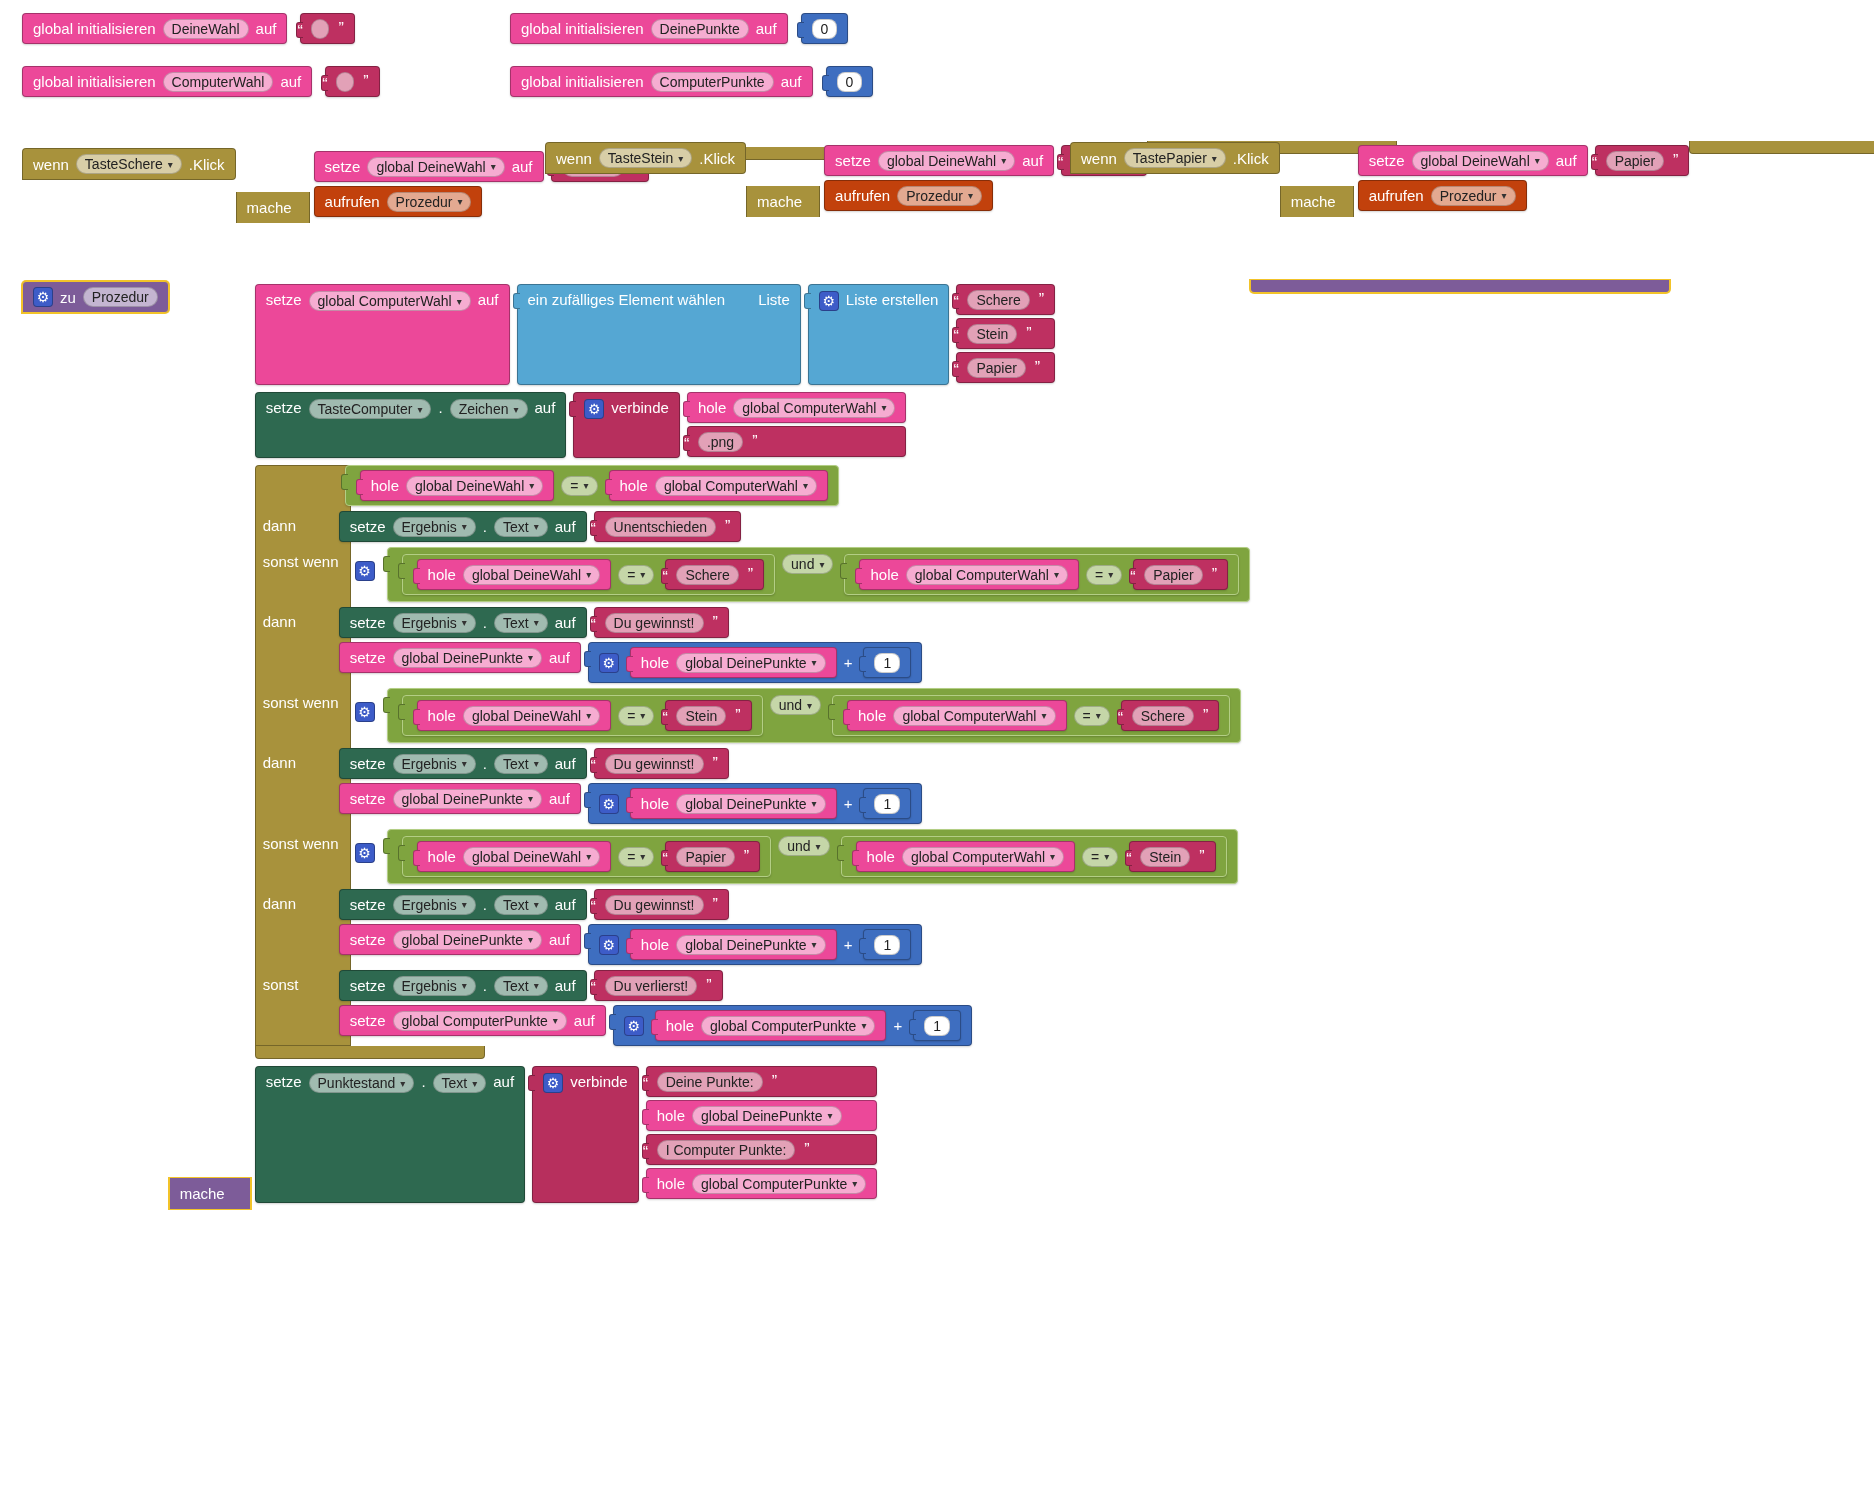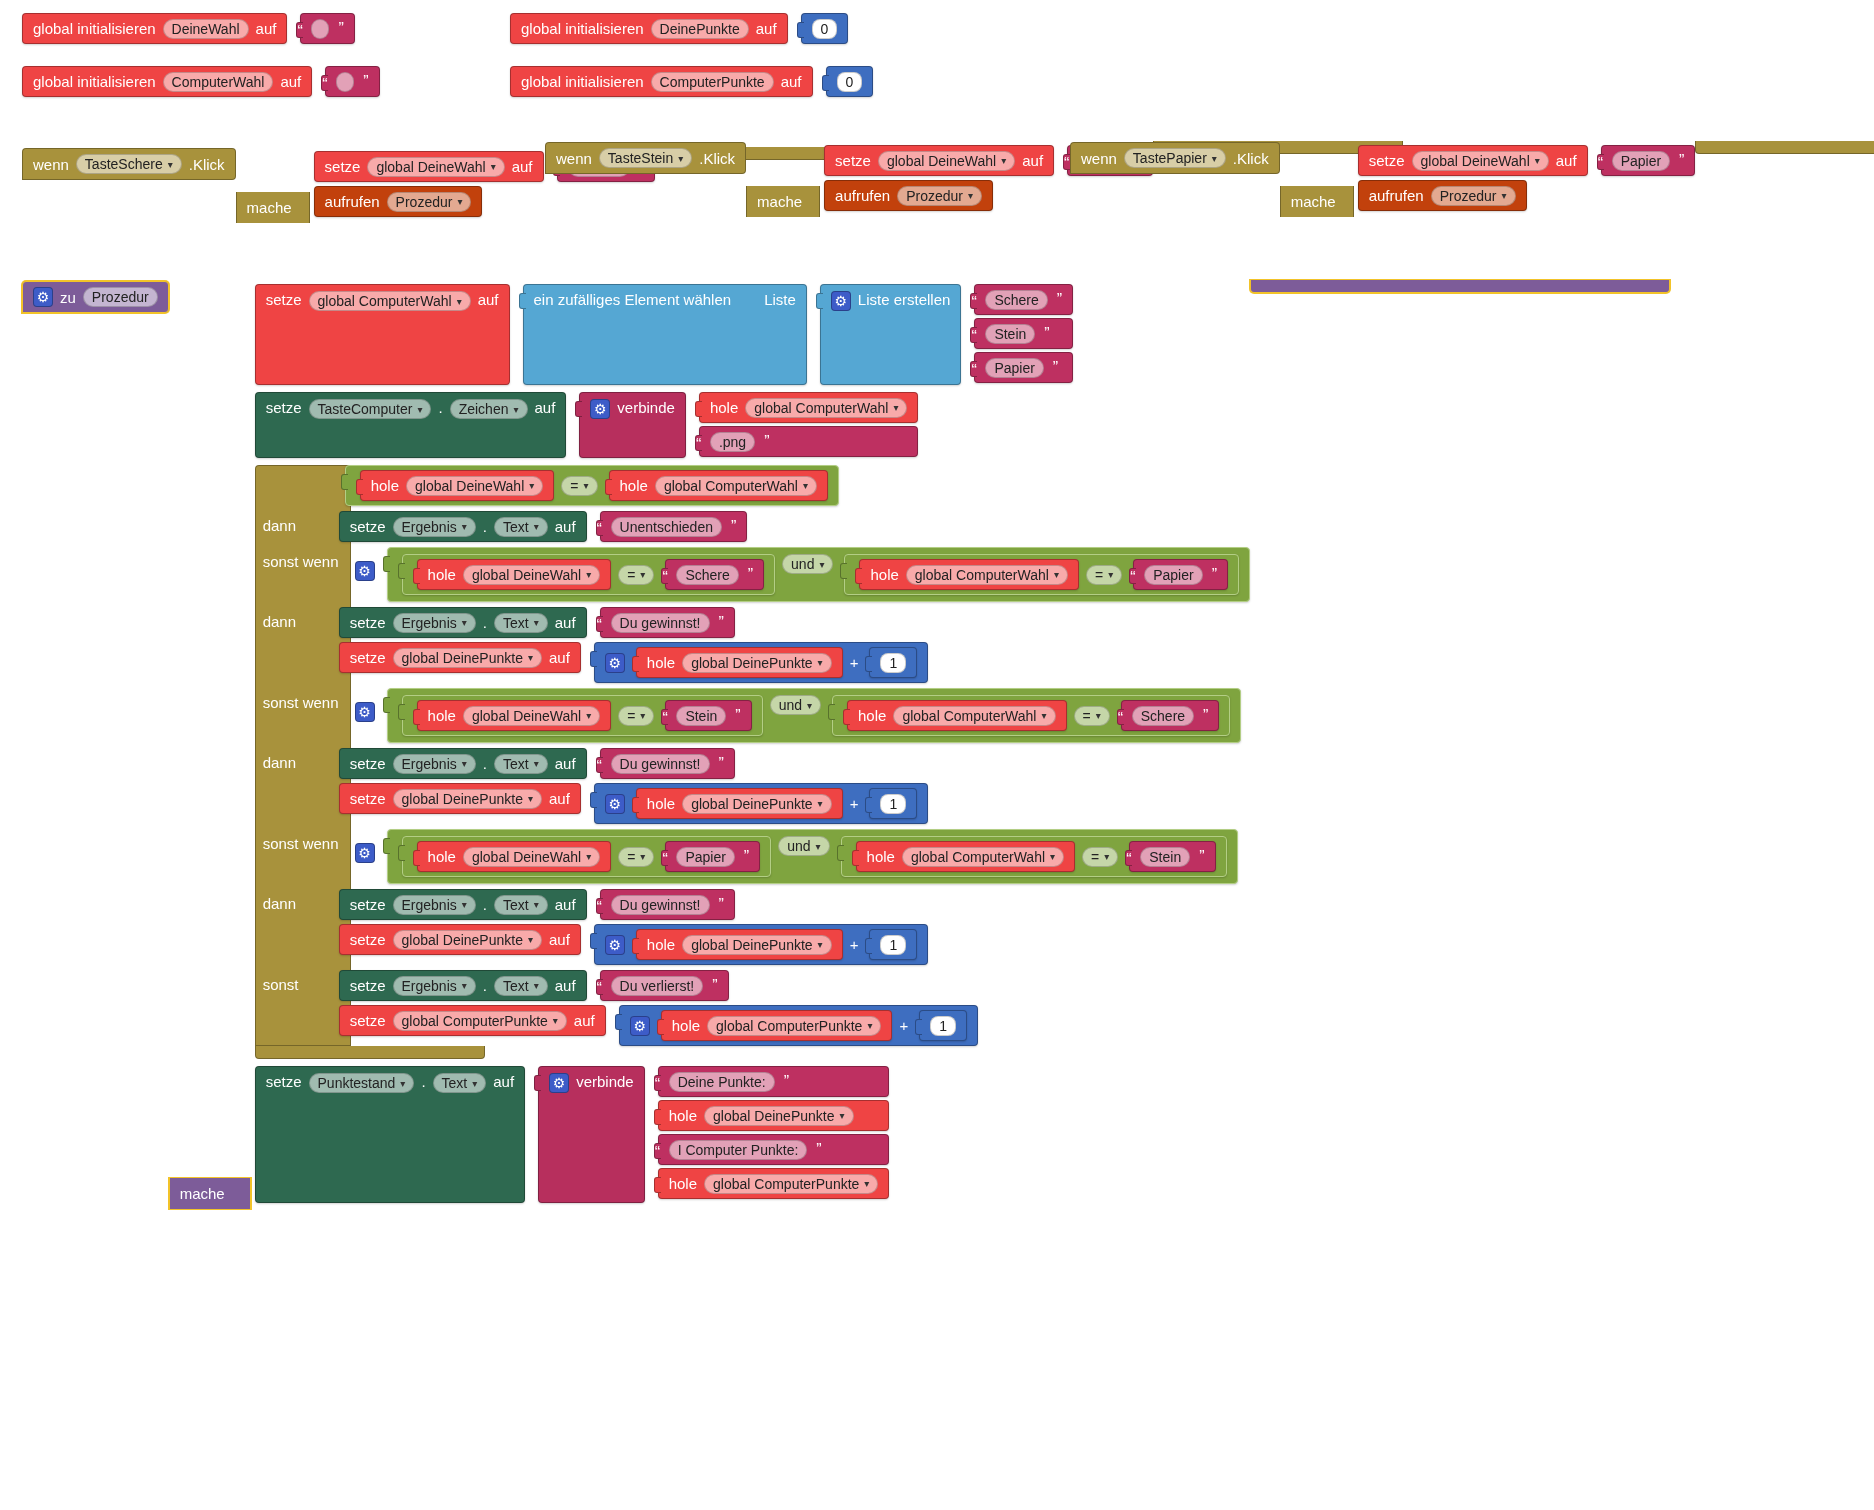--- a/index.html
+++ b/index.html
@@ -1,34 +1,34 @@
 <!DOCTYPE html>
 <html><head>
 <meta charset="utf-8">
 <style>
   *{box-sizing:border-box;margin:0;padding:0}
   html,body{width:1874px;height:1510px}
   body{position:relative;background:#ffffff;font-family:"Liberation Sans","DejaVu Sans",sans-serif;font-size:15px;color:#fff;overflow:hidden}
   .grp{position:absolute;display:flex;align-items:flex-start;gap:9px}
-  .row{display:flex;align-items:flex-start;gap:9px}
+  .row{display:flex;align-items:flex-start;gap:3px}
   .col{display:flex;flex-direction:column;gap:3px}
   .blk{display:inline-flex;align-items:center;gap:7px;padding:4px 10px;min-height:31px;border-radius:4px;position:relative;border:1px solid rgba(0,0,0,.30);box-shadow:0 1px 2px rgba(0,0,0,.18);white-space:nowrap}
   .tall{align-items:flex-start;padding-top:6px}
   .val{margin-left:4px}
   .val::before{content:"";position:absolute;left:-5px;top:8px;width:6px;height:14px;border-radius:3px 0 0 3px;background:inherit;border:1px solid rgba(0,0,0,.30);border-right:none}
   .kw{white-space:nowrap}
   .fld{display:inline-flex;align-items:center;background:rgba(255,255,255,.55);color:#222;border:1px solid rgba(0,0,0,.2);border-radius:10px;padding:1px 8px;min-height:20px;min-width:14px;font-size:14px}
   .fldw{background:#fff;border-radius:8px}
   .dd::after{content:"▾";font-size:10px;margin-left:5px;color:#333}
   .gear{flex:0 0 auto;width:20px;height:20px;border-radius:4px;background:#3D5CC8;border:1px solid rgba(0,0,0,.3);display:inline-flex;align-items:center;justify-content:center}
   .gear::before{content:"⚙";font-size:14px;color:#fff;line-height:1}
   .qtext::before{content:"“";margin-right:2px;font-size:16px}
   .qtext::after{content:"”";margin-left:2px;font-size:16px}
   
-  .c-var{background:#ef4444}
+  .c-var{background:#ec4899}
   .c-text{background:#BE3061}
   .c-join{background:#B72F5D}
   .c-math{background:#3E6EC0}
   .c-logic{background:#7FA43F;border:1px solid #B3CE85}
   .c-comp{background:#2E6950}
   .c-list{background:#55A7D3}
   .c-proc2{background:#c2410c}
   .bg-ctrl{background:#A8923C}
   .bg-proc{background:#7D5C99}
   

